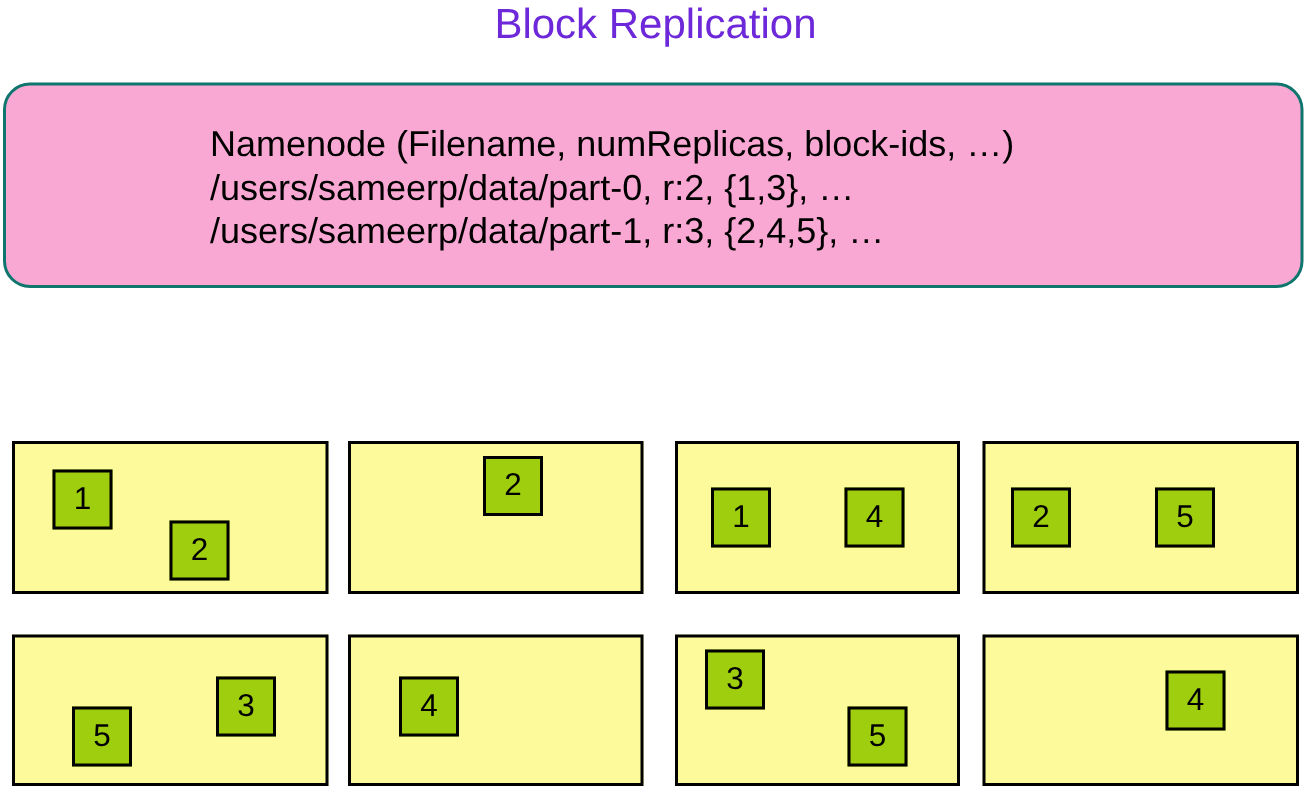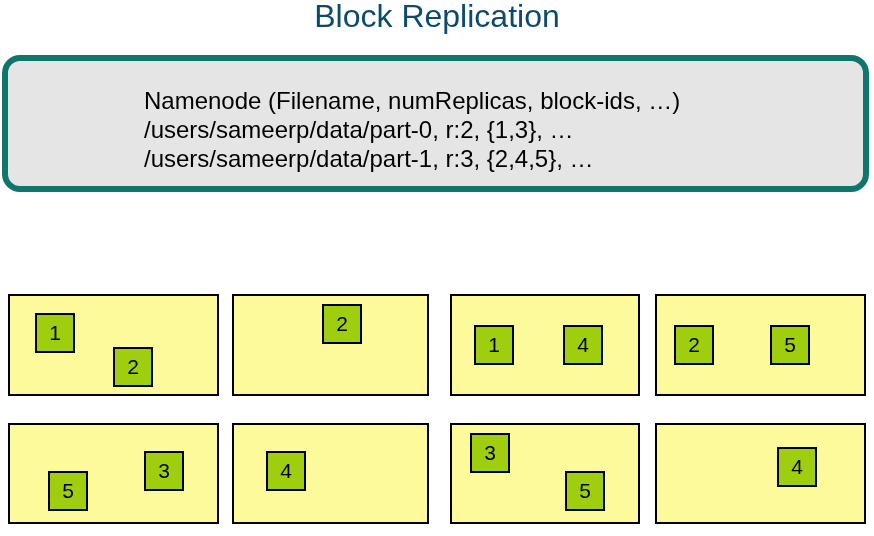--- a/index.html
+++ b/index.html
@@ -19,36 +19,36 @@
     position: absolute;
     left: 0; top: 0;
     width: 874px;
     height: 536px;
   }
   .title {
     position: absolute;
     left: 0;
     width: 874px;
     text-align: center;
-    font-size: 32px;
+    font-size: 28px;
     line-height: 28px;
-    color: #0c4a6e;
+    color: #6d28d9;
     white-space: nowrap;
   }
   #title-block-replication { top: 2px; }
   #title-datanodes { top: 242px; }
 
   #namenode-box {
     position: absolute;
     left: 2px;
     top: 55px;
     width: 867px;
     height: 137px;
-    background: #e5e5e5;
-    border: 6px solid #0f766e;
+    background: #f9a8d4;
+    border: 2px solid #0f766e;
     border-radius: 18px;
     box-sizing: border-box;
   }
   #namenode-text {
     position: absolute;
     left: 136px;
     top: 25px;
     font-size: 24px;
     line-height: 29px;
     white-space: pre;

